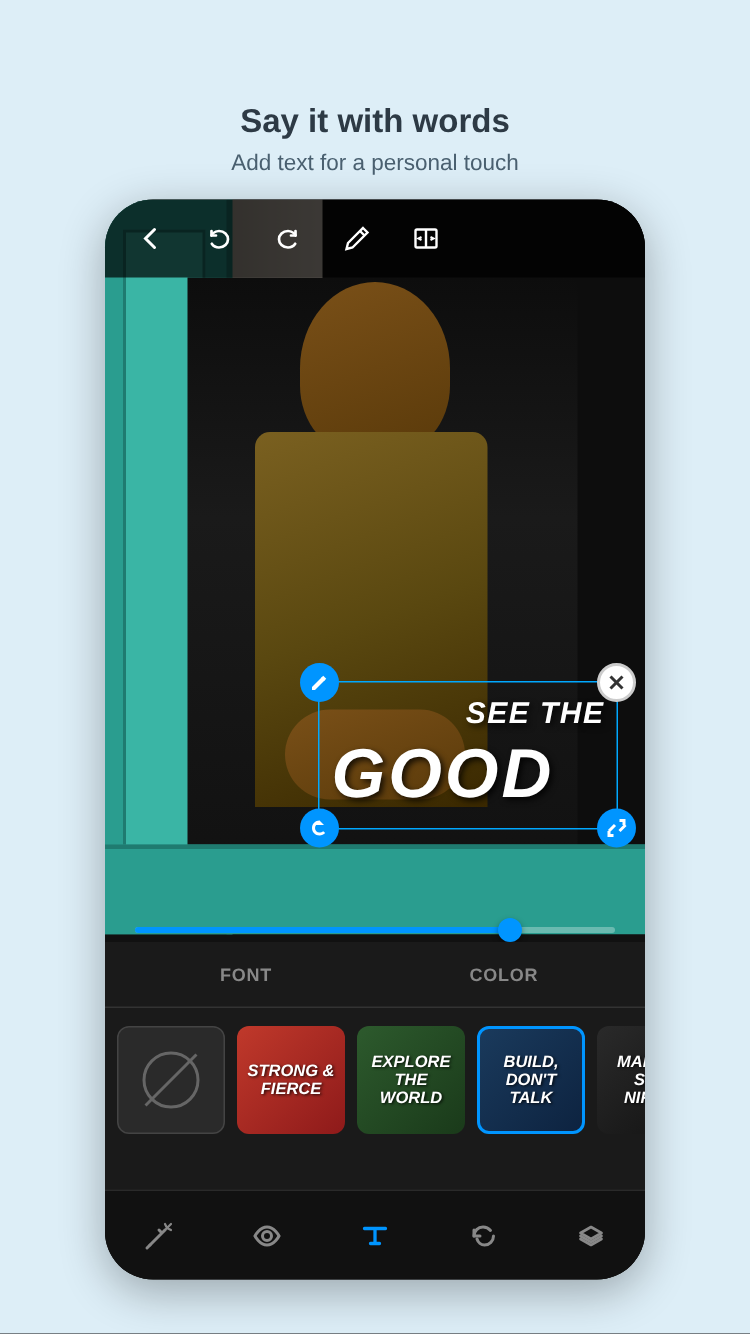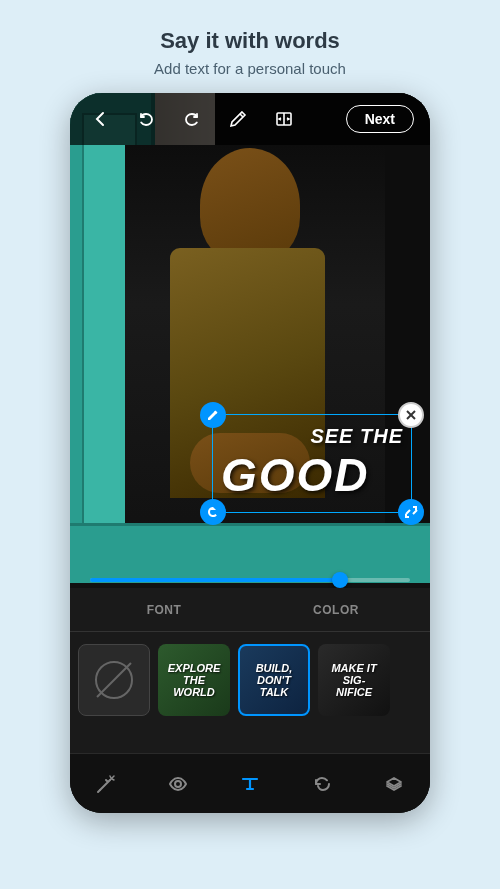--- a/index.html
+++ b/index.html
@@ -16,20 +16,21 @@
 
     .header-text {
       text-align: center;
       padding: 28px 20px 16px;
     }
     .header-title {
       font-size: 22px;
       font-weight: 700;
       color: #2d3a45;
       margin-bottom: 6px;
+      margin-top: 40px;
     }
     .header-subtitle {
       font-size: 15px;
       color: #4a6070;
       font-weight: 400;
     }
 
     .phone-shell {
       width: 360px;
       height: 720px;
@@ -458,38 +459,40 @@
       </div>
       <div class="icon-btn">
         <svg width="18" height="18" viewBox="0 0 18 18" fill="none">
           <rect x="2" y="3" width="14" height="12" rx="1" stroke="white" stroke-width="1.6"></rect>
           <line x1="9" y1="3" x2="9" y2="15" stroke="white" stroke-width="1.6"></line>
           <path d="M6 8l-2 1 2 1" stroke="white" stroke-width="1.4" fill="none"></path>
           <path d="M12 8l2 1-2 1" stroke="white" stroke-width="1.4" fill="none"></path>
         </svg>
       </div>
     </div>
-    <div class="next-btn">Next</div>
   </div>
 
   <div class="bottom-panel">
 
     <div class="tabs">
       <div class="tab">FONT</div>
       <div class="tab">COLOR</div>
     </div>
 
     <div class="style-cards">
 
       <div class="style-card none">
         <div style="width:38px;height:38px;border-radius:50%;border:2px solid #666;position:relative;display:flex;align-items:center;justify-content:center;">
           <div style="position:absolute;width:48px;height:2px;background:#666;transform:rotate(-45deg);"></div>
         </div>
       </div>
 
+      <div class="style-card card-bg-1">
+        <div class="card-text">STRONG &amp;<br>FIERCE</div>
+      </div>
 
       <div class="style-card card-bg-3">
         <div class="card-text">EXPLORE<br>THE WORLD</div>
       </div>
 
       <div class="style-card card-bg-2 selected">
         <div class="card-text">BUILD,<br>DON'T TALK</div>
       </div>
 
       <div class="style-card card-bg-4">

